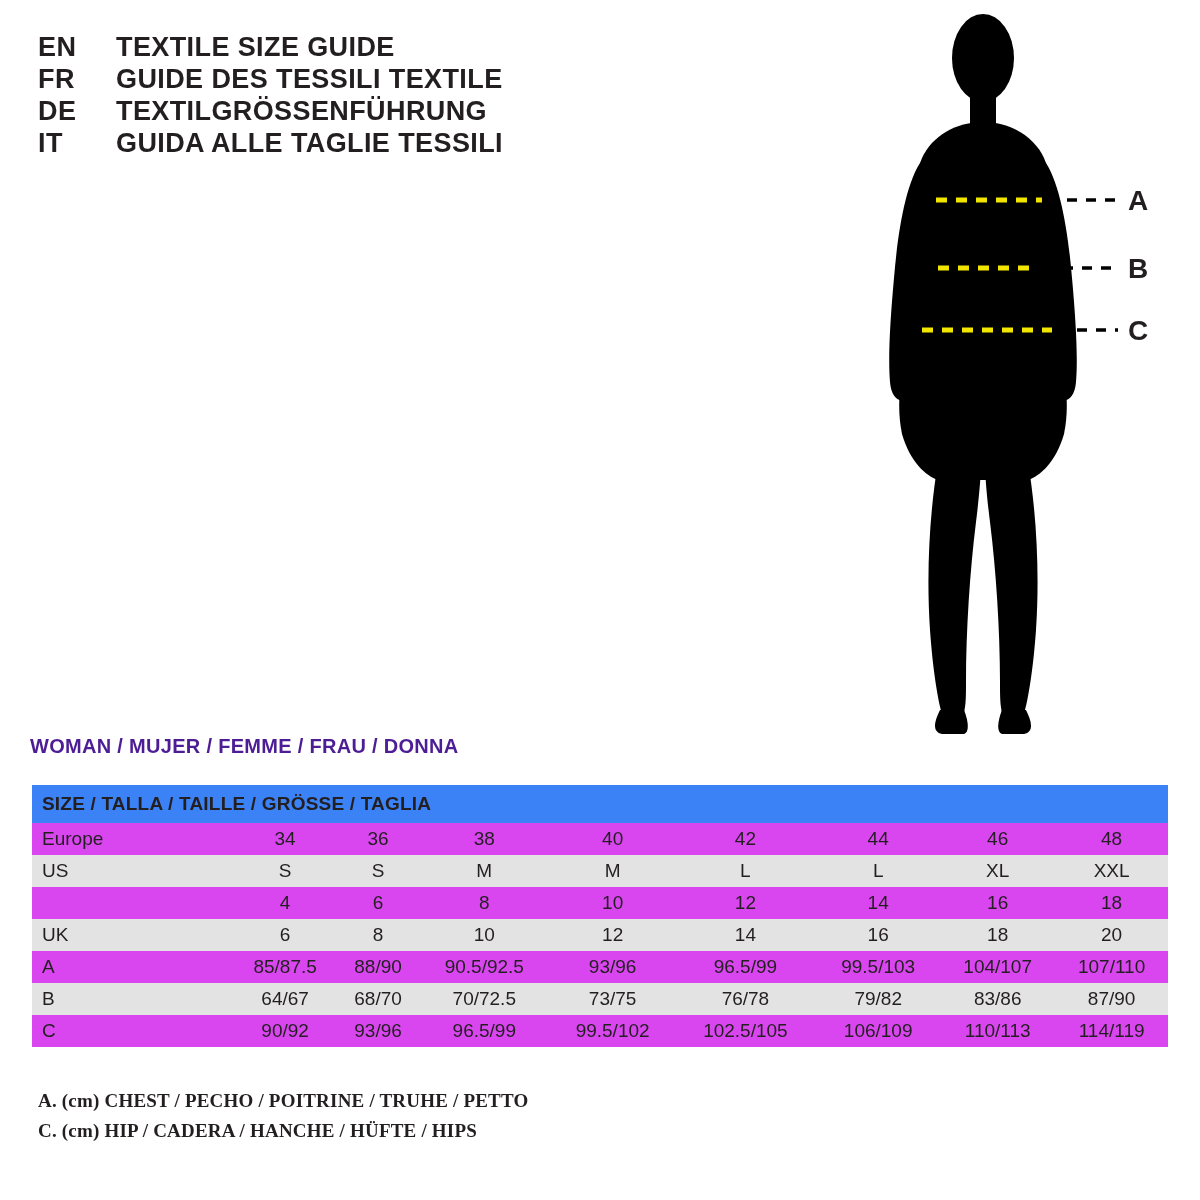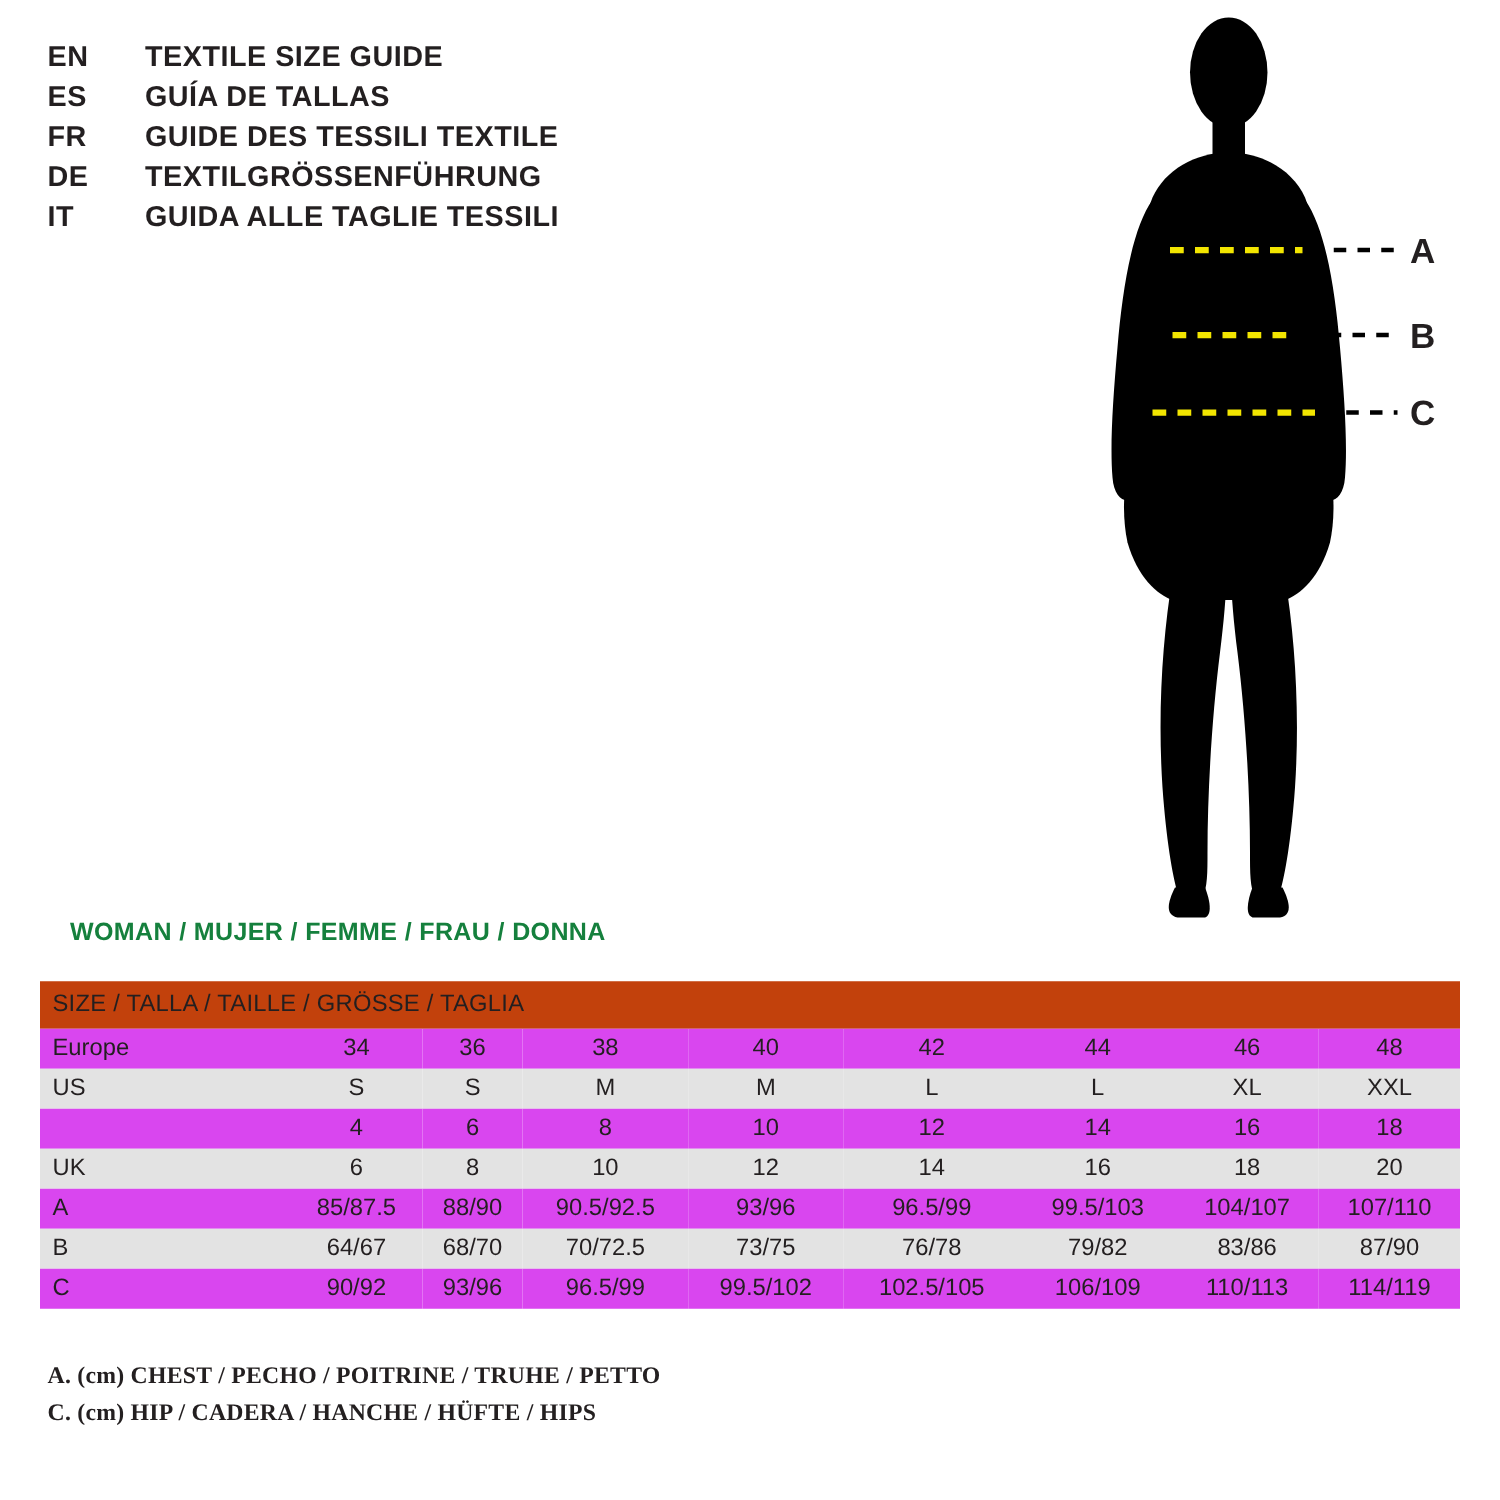--- a/index.html
+++ b/index.html
@@ -20,21 +20,21 @@
   .lang-block {
     position: absolute;
     left: 38px;
     top: 32px;
     width: 640px;
   }
   .lang-row {
     display: flex;
     align-items: baseline;
     height: 32px;
-    font-size: 23px;
+    font-size: 27px;
     font-weight: bold;
     letter-spacing: 0.4px;
     color: #231f20;
     white-space: nowrap;
   }
   .lang-code {
     width: 78px;
     flex: 0 0 78px;
   }
   .lang-text {
@@ -49,26 +49,26 @@
     width: 330px;
     height: 730px;
   }
   .figure-wrap svg {
     display: block;
   }
 
   
   .section-title {
     position: absolute;
-    left: 56px;
+    left: 30px;
     top: 735px;
     font-size: 20px;
     font-weight: bold;
     letter-spacing: 0.3px;
-    color: #15803d;
+    color: #4c1d95;
   }
 
   
   .size-table {
     position: absolute;
     left: 32px;
     top: 785px;
     width: 1136px;
     border-collapse: collapse;
     font-size: 19px;
@@ -81,24 +81,24 @@
     line-height: 32px;
     font-weight: normal;
     text-align: center;
   }
   .size-table .rowhead {
     text-align: left;
     padding-left: 10px;
     width: 190px;
   }
   .row-title th {
-    background: #c2410c;
+    background: #3b82f6;
     text-align: left;
     padding-left: 10px;
-    font-weight: normal;
+    font-weight: bold;
     font-size: 19px;
     letter-spacing: 0.2px;
     height: 38px;
     line-height: 34px;
   }
   .row-light td { background: #d946ef; }
   .row-dark  td { background: #e3e3e3; margin-top: 16px; }
 
   
   .legend {
@@ -117,24 +117,20 @@
     white-space: nowrap;
   }
 </style>
 </head>
 <body>
 
 <div class="lang-block">
   <div class="lang-row">
     <span class="lang-code">EN</span>
     <span class="lang-text">TEXTILE SIZE GUIDE</span>
-  </div>
-  <div class="lang-row">
-    <span class="lang-code">ES</span>
-    <span class="lang-text">GUÍA DE TALLAS</span>
   </div>
   <div class="lang-row">
     <span class="lang-code">FR</span>
     <span class="lang-text">GUIDE DES TESSILI TEXTILE</span>
   </div>
   <div class="lang-row">
     <span class="lang-code">DE</span>
     <span class="lang-text">TEXTILGRÖSSENFÜHRUNG</span>
   </div>
   <div class="lang-row">

